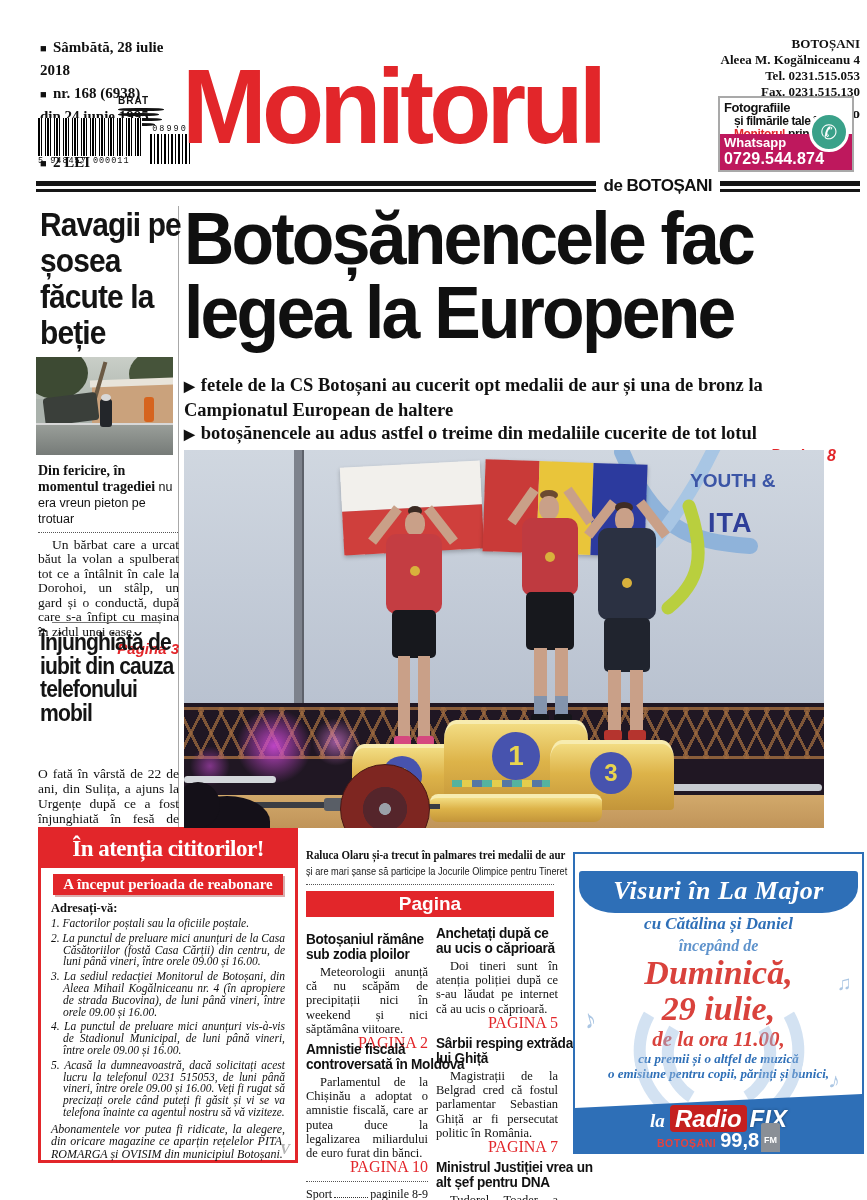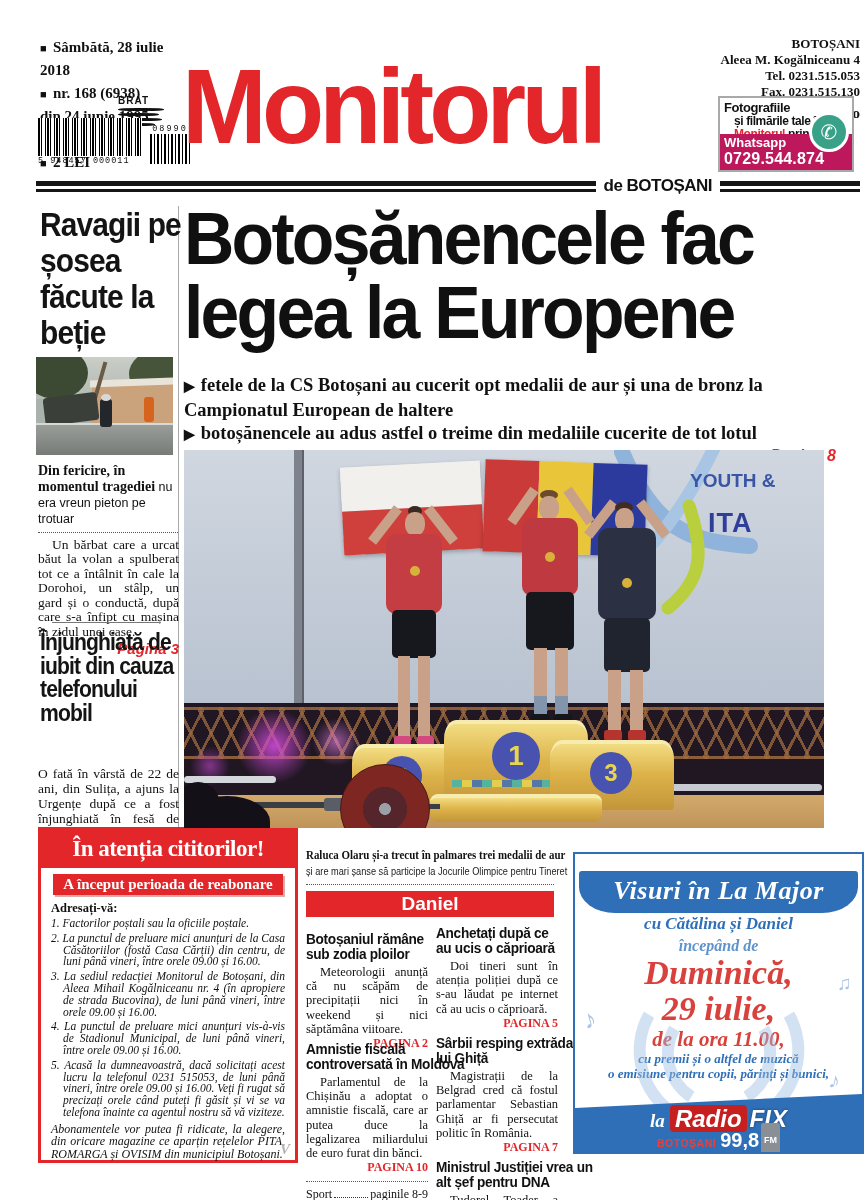--- a/index.html
+++ b/index.html
@@ -73,21 +73,21 @@
         white-space:nowrap;transform:scaleX(.80);transform-origin:left top;}
   .capsep{left:306px;top:884px;width:248px;border-top:1px dotted #555;}
   .sumbar{left:306px;top:891px;width:248px;height:26px;background:#e2262a;color:#fff;
           text-align:center;font:bold 19px/26px "Liberation Sans",sans-serif;}
   .scol{width:122px;font-family:"Liberation Serif",serif;}
   .scol1{left:306px;top:926px;}
   .scol2{left:436px;top:926px;}
   .stitle{font:bold 14.5px/15px "Liberation Sans",sans-serif;letter-spacing:-.3px;
           transform:scaleX(.94);transform-origin:left top;margin:6px 0 3px;white-space:nowrap;}
   .sumbody{font-size:12.5px;line-height:14.2px;text-align:justify;}
-  .pg{font-family:"Liberation Serif",serif;font-weight:bold;color:#e2262a;font-size:12px;}
+  .pg{font-family:"Liberation Serif",serif;font-weight:normal;color:#e2262a;font-size:16px;}
   .pgr{display:block;text-align:right;}
   .idxsep{border-top:1px dotted #555;margin:7px 0 5px;}
   .idx{display:flex;font:12px/15.5px "Liberation Serif",serif;align-items:baseline;}
   .idx .lead{flex:1;border-bottom:1px dotted #333;margin:0 2px 3px;}
   
   .adbox{left:573px;top:852px;width:287px;height:298px;border:2px solid #2e6fb7;background:#fff;overflow:hidden;}
   .adbanner{margin:17px 4px 0;height:42px;background:#2e6fb7;border-radius:3px 3px 36px 36px/3px 3px 26px 26px;
             color:#fff;text-align:center;font:bold italic 26px/40px "Liberation Serif",serif;letter-spacing:.5px;}
   .adsub{color:#2e6fb7;text-align:center;font:bold italic 17px/22px "Liberation Serif",serif;}
   .adl1{color:#5f93cc;text-align:center;font:bold italic 16px/18px "Liberation Serif",serif;margin-top:2px;}
@@ -312,21 +312,21 @@
     <div class="ab" style="left:244px;top:354px;width:12px;height:5px;background:#3a3d44;z-index:5;"></div>
 
     <div class="ab" style="left:0;top:346px;width:86px;height:32px;background:#141018;border-radius:50% 50% 0 0/80% 80% 0 0;z-index:7;"></div>
     <div class="ab" style="left:-8px;top:332px;width:44px;height:46px;background:#141018;border-radius:50%;z-index:7;"></div>
   </div>
 
   <div class="ab cap1">Raluca Olaru și-a trecut în palmares trei medalii de aur</div>
   <div class="ab cap2">și are mari șanse să participe la Jocurile Olimpice pentru Tineret</div>
   <div class="ab capsep"></div>
 
-  <div class="ab sumbar">Daniel</div>
+  <div class="ab sumbar">Pagina</div>
 
   <div class="ab scol scol1">
     <div class="stitle"><span>Botoșaniul rămâne</span><br><span>sub zodia ploilor</span></div>
     <p class="sumbody" style="margin:0;"><span class="ind"></span><span>Meteorologii anunță că nu scăpăm de precipitații nici în weekend și nici săptămâna viitoare.</span> <span class="pg" style="float:right;">PAGINA 2</span></p>
     <div class="stitle"><span>Amnistie fiscală</span><br><span>controversată în Moldova</span></div>
     <p class="sumbody" style="margin:0;"><span class="ind"></span><span>Parlamentul de la Chișinău a adoptat o amnistie fiscală, care ar putea duce la legalizarea miliardului de euro furat din bănci.</span><span class="pg pgr">PAGINA 10</span></p>
     <div class="idxsep"></div>
     <div class="idx">
         <span class="lab">Sport</span>
         <span class="lead"></span>

